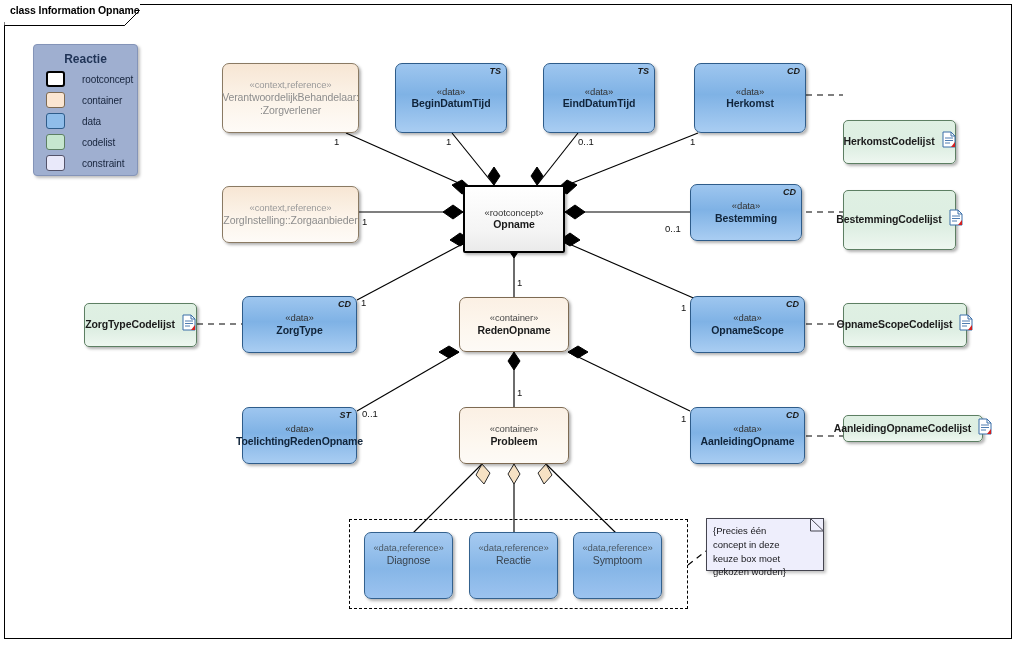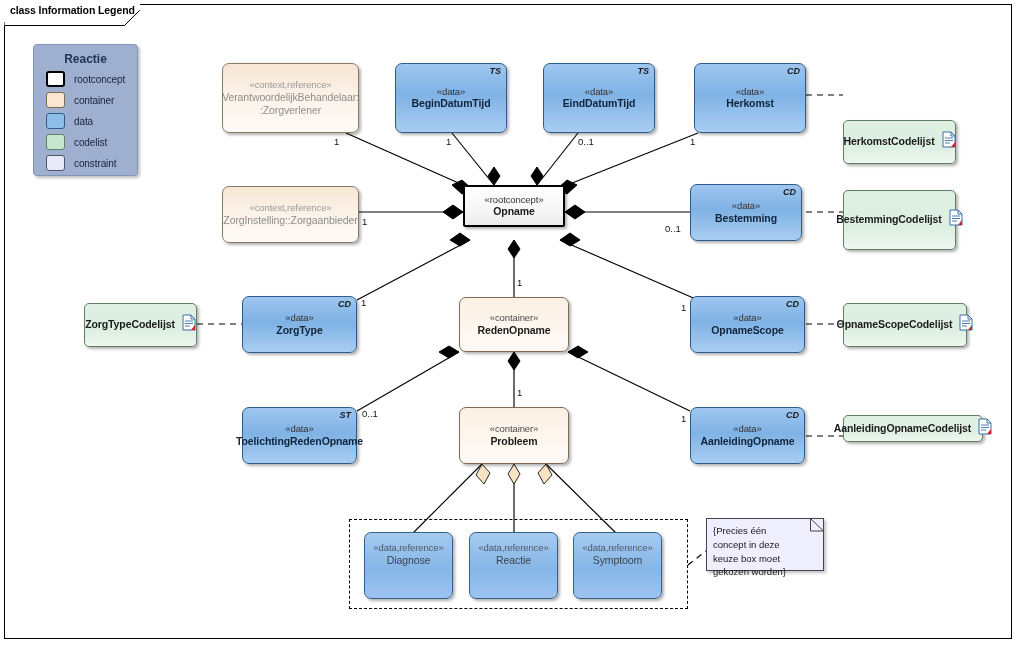--- a/index.html
+++ b/index.html
@@ -66,21 +66,21 @@
         box-shadow:2px 2px 3px rgba(0,0,0,0.25);}
   .note-txt{position:absolute;left:6px;top:5px;right:24px;font-size:9.5px;color:#17171b;line-height:1.45;}
 
   
   .dashgroup{position:absolute;box-sizing:border-box;border:1.6px dashed #000;background:transparent;}
 
   
   .legend{position:absolute;box-sizing:border-box;background:#9fafd0;border:1px solid #8494b8;
           border-radius:4px;box-shadow:2px 2px 3px rgba(0,0,0,0.25);}
   .legend-title{text-align:center;font-size:12px;font-weight:bold;color:#1f3356;margin-top:7px;}
-  .legend-row{display:flex;align-items:center;gap:9px;margin:5px 0 0 12px;}
+  .legend-row{display:flex;align-items:center;gap:17px;margin:5px 0 0 12px;}
   .sw{width:19px;height:16px;border-radius:3px;box-sizing:border-box;}
   .legend-label{font-size:10px;color:#17243c;letter-spacing:-0.1px;}
   .sw-rootconcept{background:#ffffff;border:2px solid #000;}
   .sw-container{background:#fbe6d2;border:1px solid #7d6a52;}
   .sw-data{background:#8fbdea;border:1px solid #2e5c8a;}
   .sw-codelist{background:#c6e6cf;border:1px solid #5d7f63;}
   .sw-constraint{background:#e9e9fa;border:1px solid #53536a;}
 
   
   .mult{position:absolute;font-size:9.5px;color:#111;font-family:"Liberation Sans", sans-serif;}
@@ -91,21 +91,21 @@
 <div id="canvas">
 
   <div class="frame"></div>
   <div class="frame-tab">
     <svg width="136" height="22" viewBox="0 0 136 22">
       <path d="M0.5,0.5 H120.5 L135.5,15.5 V21.5 H0.5 Z" fill="#ffffff" stroke="none"></path>
       <path d="M0.5,21.5 H120.5 L135.5,6.5" fill="none" stroke="#000" stroke-width="1"></path>
       <path d="M120.5,21.5 L135.5,6.5" fill="none" stroke="#000" stroke-width="1"></path>
     </svg>
   </div>
-  <div class="frame-tab-label">class Information Legend</div>
+  <div class="frame-tab-label">class Information Opname</div>
 
   <svg id="links">
     <g stroke="#000" stroke-width="1.15" fill="none">
 
       <line x1="346" y1="133" x2="472" y2="189"></line>
 
       <line x1="452" y1="133" x2="494" y2="185"></line>
 
       <line x1="578" y1="133" x2="537" y2="185"></line>
 
@@ -233,21 +233,21 @@
         <polygon points="9,16 13,16 13,11" fill="#d32020"></polygon>
       </svg>
     </span>
   </div>
 
   <div class="node n-ctxref" style="left:222px;top:186px;width:137px;height:57px;">
     <div class="stereo">«context,reference»</div>
     <div class="nm">ZorgInstelling::Zorgaanbieder</div>
   </div>
 
-  <div class="node n-root" style="left:463px;top:185px;width:102px;height:42px;">
+  <div class="node n-root" style="left:463px;top:185px;width:102px;height:68px;">
     <div class="stereo">«rootconcept»</div>
     <div class="nm">Opname</div>
   </div>
 
   <div class="node n-data" style="left:690px;top:184px;width:112px;height:57px;">
     <span class="tag">CD</span>
     <div class="stereo">«data»</div>
     <div class="nm">Bestemming</div>
   </div>
 

